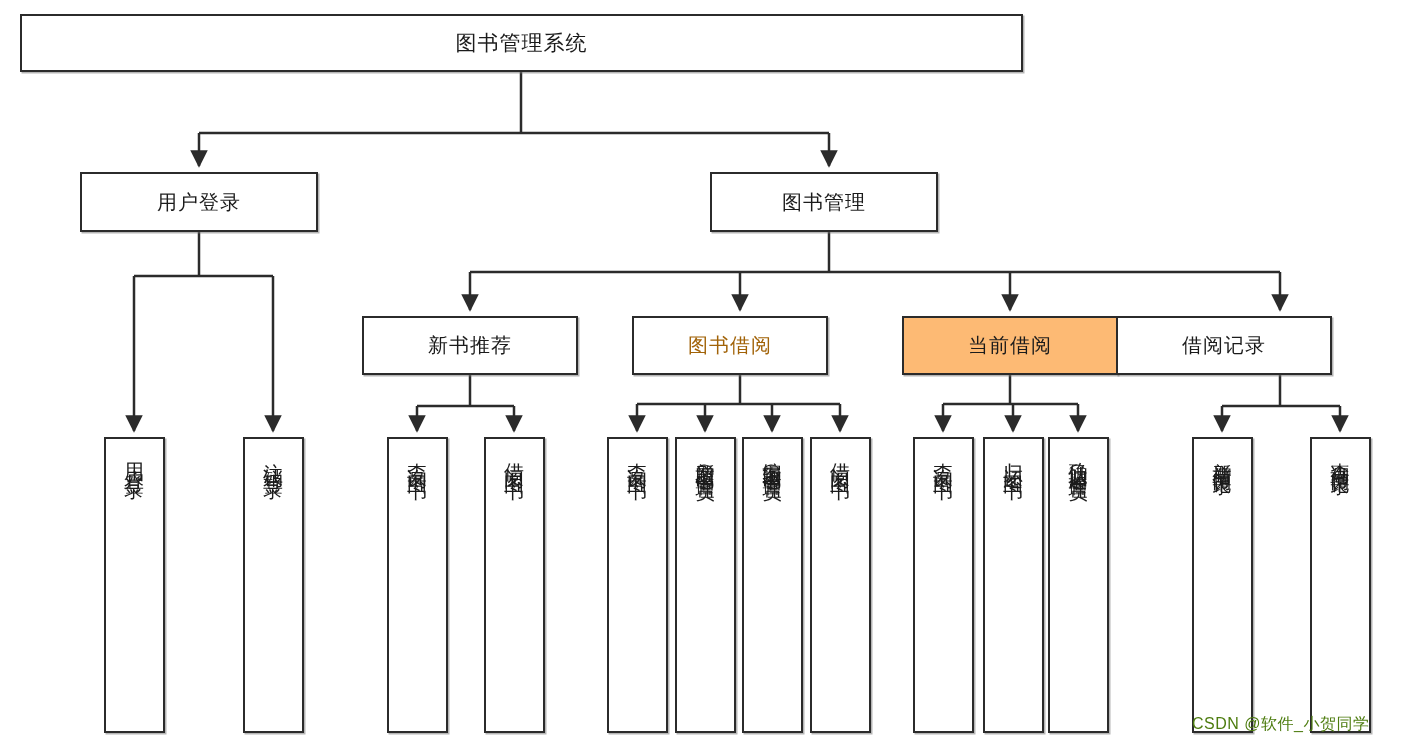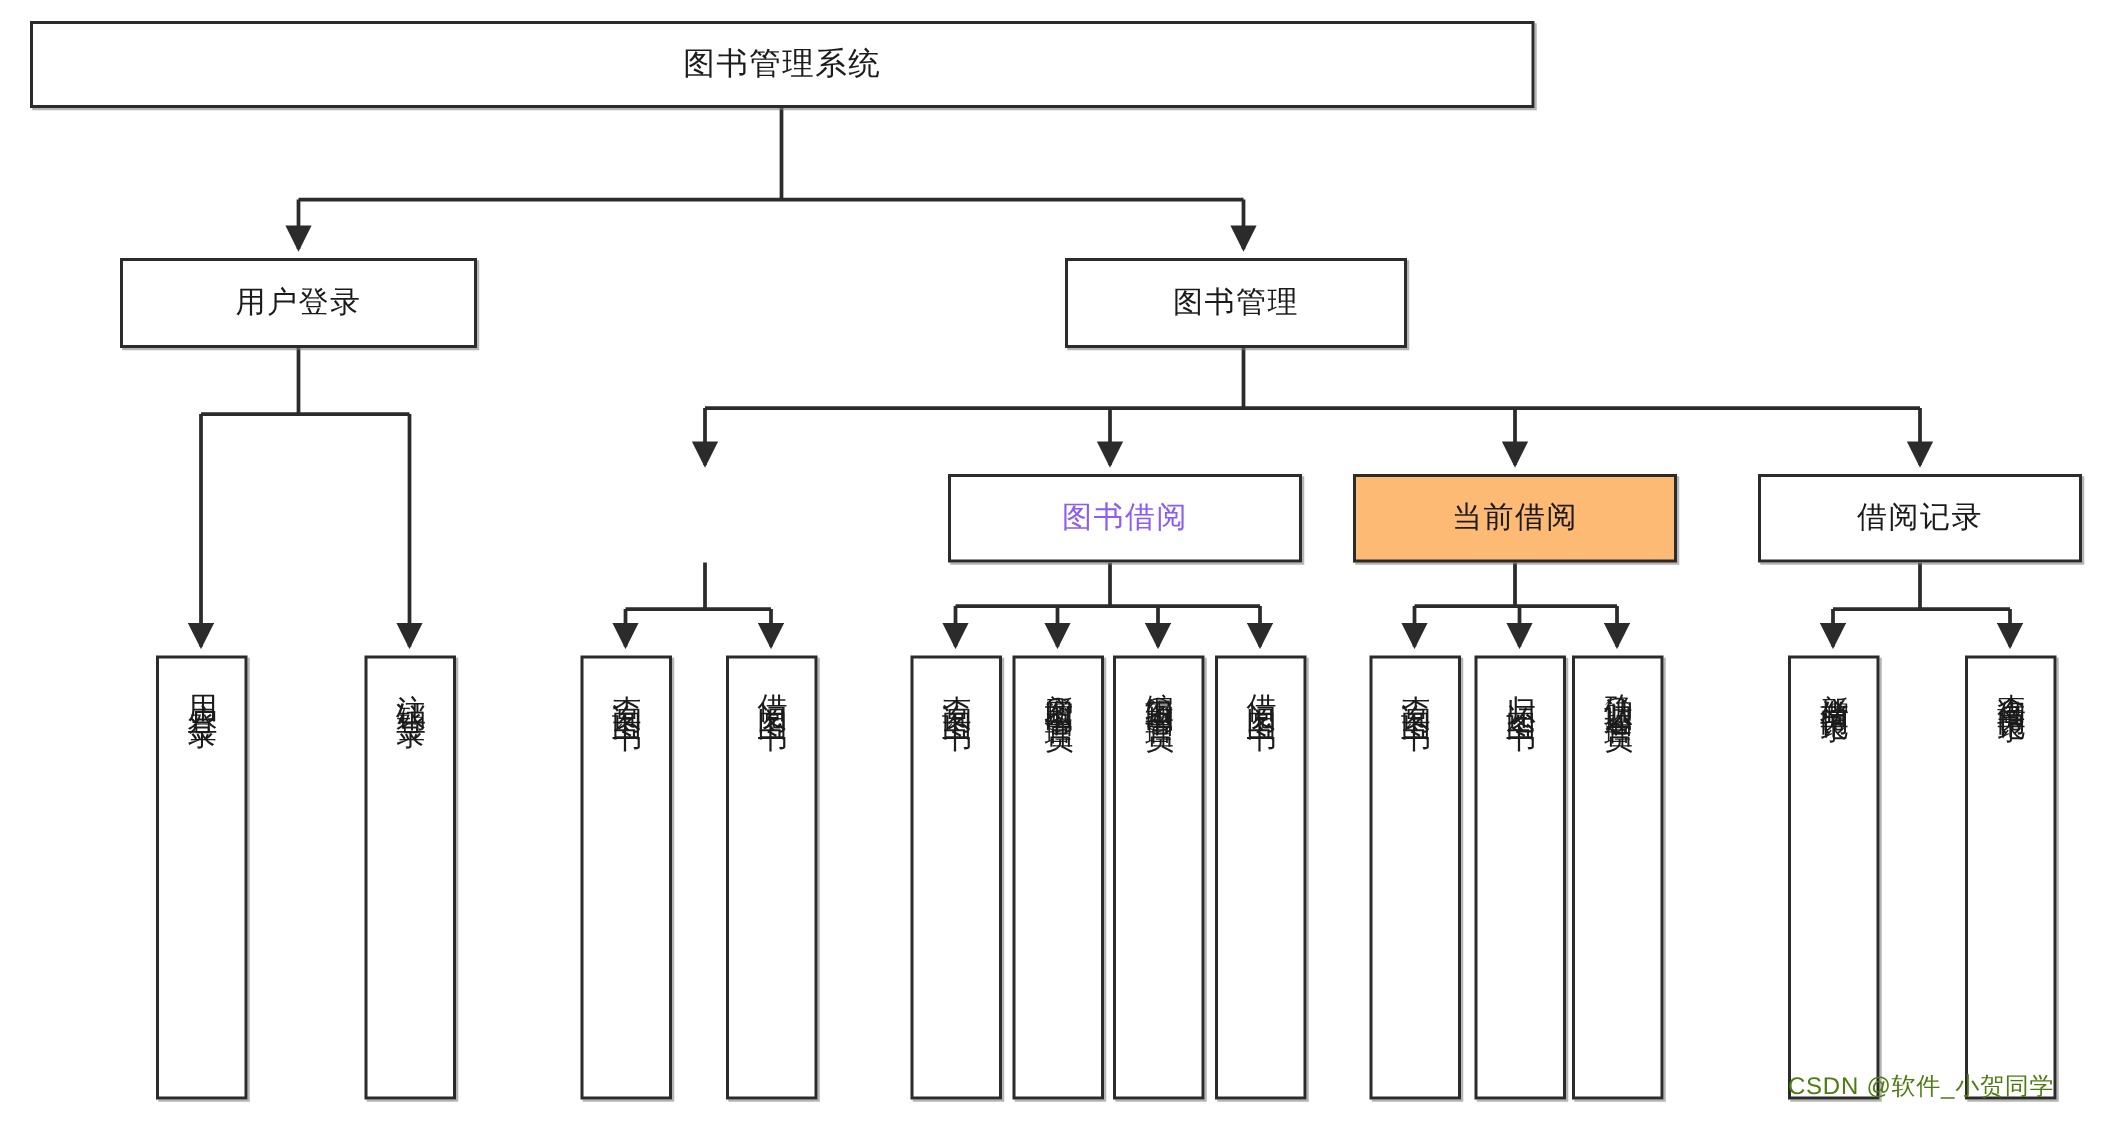--- a/index.html
+++ b/index.html
@@ -139,27 +139,30 @@
     <span class="label">图书管理系统</span>
   </div>
 
   <div class="node horiz lvl2" style="left: 80px; top: 172px; width: 238px; height: 60px; border-color: rgb(43, 43, 43); background: rgb(255, 255, 255); color: rgb(27, 27, 27);">
     <span class="label">用户登录</span>
   </div>
   <div class="node horiz lvl2" style="left: 710px; top: 172px; width: 228px; height: 60px; border-color: rgb(43, 43, 43); background: rgb(255, 255, 255); color: rgb(27, 27, 27);">
     <span class="label">图书管理</span>
   </div>
 
-  <div class="node horiz lvl3" style="left: 632px; top: 316px; width: 236px; height: 59px; border-color: rgb(43, 43, 43); background: rgb(255, 255, 255); color: #8b5cf6;">
+  <div class="node horiz lvl3" style="left: 362px; top: 316px; width: 216px; height: 59px; border-color: rgb(43, 43, 43); background: rgb(255, 255, 255); color: rgb(27, 27, 27);">
+    <span class="label">新书推荐</span>
+  </div>
+  <div class="node horiz lvl3" style="left: 632px; top: 316px; width: 196px; height: 59px; border-color: rgb(43, 43, 43); background: rgb(255, 255, 255); color: #a16207;">
     <span class="label">图书借阅</span>
   </div>
   <div class="node horiz lvl3" style="left: 902px; top: 316px; width: 216px; height: 59px; border-color: rgb(43, 43, 43); background: #fdba74; color: rgb(27, 27, 27);">
     <span class="label">当前借阅</span>
   </div>
-  <div class="node horiz lvl3" style="left: 1172px; top: 316px; width: 216px; height: 59px; border-color: rgb(43, 43, 43); background: rgb(255, 255, 255); color: rgb(27, 27, 27);">
+  <div class="node horiz lvl3" style="left: 1116px; top: 316px; width: 216px; height: 59px; border-color: rgb(43, 43, 43); background: rgb(255, 255, 255); color: rgb(27, 27, 27);">
     <span class="label">借阅记录</span>
   </div>
 
   <div class="node leaf" style="left: 104px; top: 437px; width: 61px; height: 296px; border-color: rgb(43, 43, 43); background: rgb(255, 255, 255); color: rgb(27, 27, 27);">
     <span class="label">用户登录</span>
   </div>
   <div class="node leaf" style="left: 243px; top: 437px; width: 61px; height: 296px; border-color: rgb(43, 43, 43); background: rgb(255, 255, 255); color: rgb(27, 27, 27);">
     <span class="label">注销登录</span>
   </div>
   <div class="node leaf" style="left: 387px; top: 437px; width: 61px; height: 296px; border-color: rgb(43, 43, 43); background: rgb(255, 255, 255); color: rgb(27, 27, 27);">

